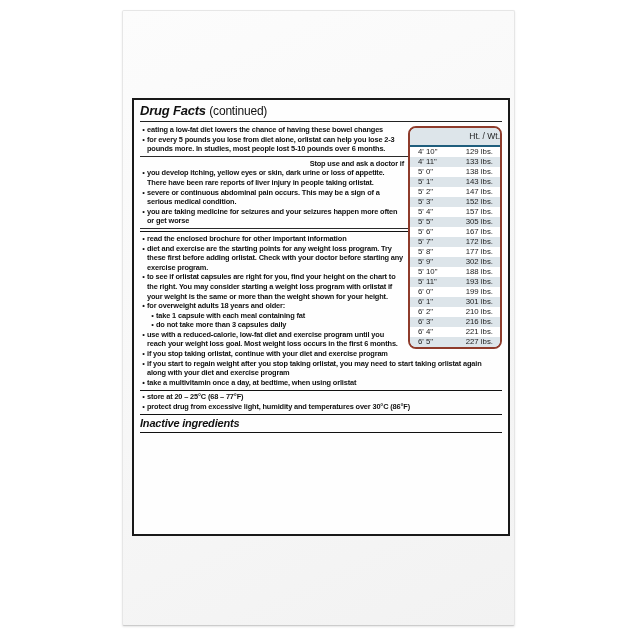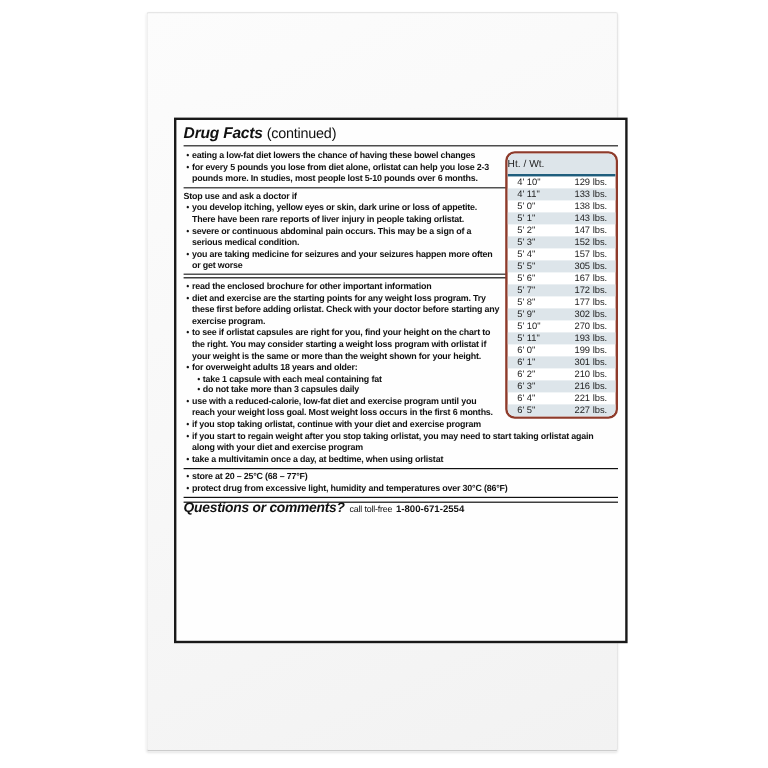--- a/index.html
+++ b/index.html
@@ -12,40 +12,40 @@
 
   .card {
     position:absolute; left:122px; top:10px; width:393px; height:616px;
     background:linear-gradient(155deg,#fcfcfc 0%,#f8f8f8 45%,#f2f2f2 100%);
     border:1px solid #e6e6e6; border-bottom-color:#cccccc; border-radius:2px;
     box-shadow:0 1px 2px rgba(0,0,0,0.10);
     box-sizing:border-box;
   }
 
   .df-box {
-    position:absolute; left:22px; top:87px; width:378px; height:438px;
+    position:absolute; left:9px; top:87px; width:378px; height:438px;
     border:2px solid #191919; background:#fefefe;
     box-sizing:border-box; padding:3px 6px 0 6px; overflow:hidden;
   }
 
   .df-title { font-size:13px; line-height:15px; letter-spacing:-0.2px; white-space:nowrap; }
   .df-title .main { font-weight:bold; font-style:italic; }
   .df-title .cont { font-weight:normal; font-size:12px; }
   .title-rule { border-top:1.5px solid #222; margin:2px 0 3px 0; }
 
   .content { font-size:7.4px; letter-spacing:-0.15px; line-height:9.6px; }
 
   
   .hw-table {
     float:right; width:90px; margin:1px 0 4px 4px;
     border:2px solid #8e3b2b; border-radius:8px; overflow:hidden;
     background:#ffffff; letter-spacing:0;
   }
   .hw-head {
-    background:#dde5ea; text-align:left; font-size:8.5px; font-weight:normal;
+    background:#dde5ea; text-align:right; font-size:8.5px; font-weight:normal;
     padding:4px 0 3px 0; border-bottom:2px solid #1f5e7d; color:#222;
   }
   .hw-row {
     display:flex; justify-content:space-between; align-items:center;
     height:10px; line-height:10px; font-size:7.8px; padding:0 7px 0 8px; color:#222;
   }
   .hw-row.shaded { background:#dde5ea; }
 
   .b { display:flex; }
   .b .dot { flex:0 0 7px; width:7px; text-align:center; }
@@ -53,21 +53,21 @@
   .sub { margin-left:9px; }
   .bold { font-weight:bold; }
 
   .rule { border-top:1px solid #2a2a2a; margin:2px 0; }
   .rule-thick { border-top:1.8px solid #111; margin:2.5px 0 1.5px 0; }
 
   .h2 {
     font-weight:bold; font-style:italic; font-size:11px; line-height:13px;
     letter-spacing:-0.2px; margin:0 0 1px 0;
   }
-  .h-sub { font-weight:bold; }
+  .h-sub { font-weight:bold;text-align:right; }
 
   .q-row { display:flex; align-items:baseline; margin:1px 0 2px 0; }
   .q-h { font-weight:bold; font-style:italic; font-size:11.5px; letter-spacing:-0.2px; }
   .q-call { font-size:7.4px; margin-left:4px; }
   .q-phone { font-weight:bold; font-size:8px; margin-left:3px; letter-spacing:0; }
 </style>
 </head>
 <body>
 
 <div class="stage">
@@ -128,21 +128,21 @@
               <div class="hw-row">
                 <span>5' 8"</span>
                 <span>177 lbs.</span>
               </div>
               <div class="hw-row shaded">
                 <span>5' 9"</span>
                 <span>302 lbs.</span>
               </div>
               <div class="hw-row">
                 <span>5' 10"</span>
-                <span>270 lbs.</span>
+                <span>188 lbs.</span>
               </div>
               <div class="hw-row shaded">
                 <span>5' 11"</span>
                 <span>193 lbs.</span>
               </div>
               <div class="hw-row">
                 <span>6' 0"</span>
                 <span>199 lbs.</span>
               </div>
               <div class="hw-row shaded">
@@ -252,24 +252,20 @@
               <span class="dot">•</span>
               <span class="t">store at 20 – 25°C (68 – 77°F)</span>
             </div>
             <div class="b">
               <span class="dot">•</span>
               <span class="t">protect drug from excessive light, humidity and temperatures over 30°C (86°F)</span>
             </div>
           </div>
 
         <div class="rule-thick"></div>
-
-        <div class="rule-thick"></div>
-        <div class="q-row">
-          <span class="q-h">Questions or comments?</span>
-          <span class="q-call">call toll-free</span>
-          <span class="q-phone">1-800-671-2554</span>
-        </div>
+        <div class="h2">Inactive ingredients</div>
+
+        <div class="rule-thick"></div>
 
       </div>
     </div>
   </div>
 </div>
 
 </body></html>

